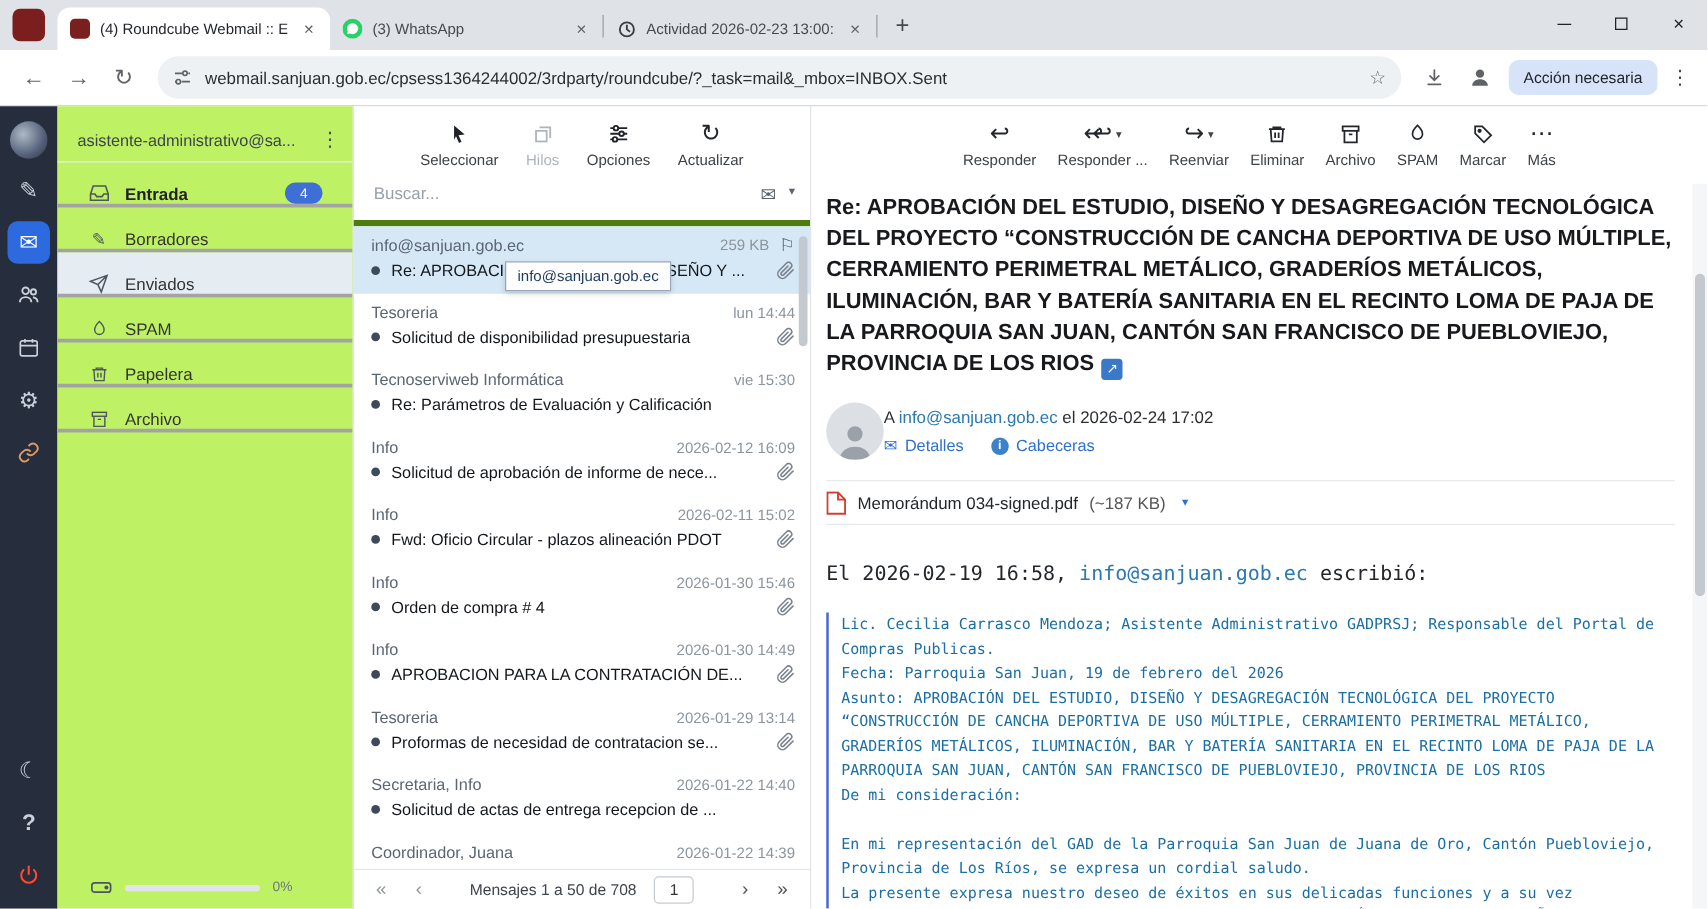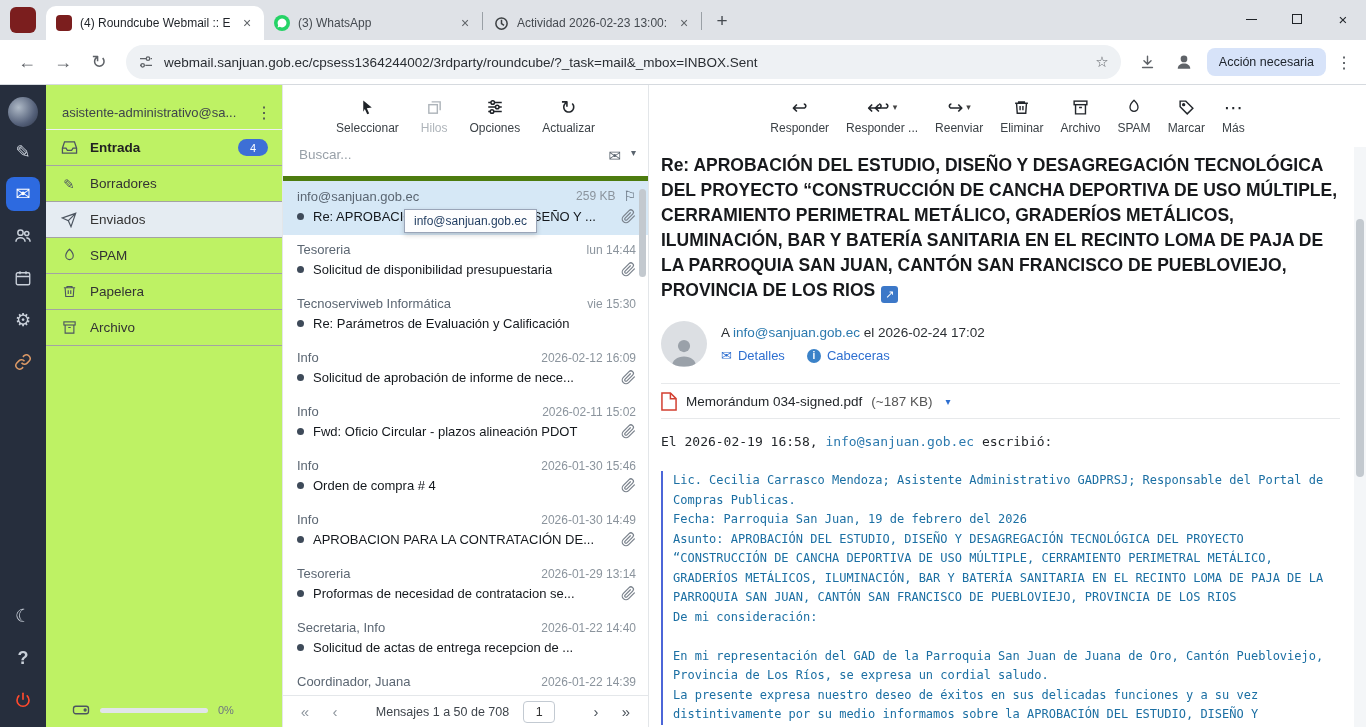--- a/index.html
+++ b/index.html
@@ -51,22 +51,22 @@
   .rbtn.linkc{color:#dd9a66}
   .rbtn.power{color:#ff4a2d}
   .railspacer{flex:1}
 
   
   .folders{width:237px;border-right:1px solid #e3e6e9;display:flex;flex-direction:column;background:#bef264;flex:none}
   .acct{height:34px;margin-top:10px;display:flex;align-items:center;padding:0 6px 0 16px;
     font-size:13px;color:#3e444b}
   .acct .t{flex:1;white-space:nowrap;overflow:hidden}
   .flist{flex:1;border-top:1px solid #eef0f3;overflow:hidden}
-  .folder{height:36px;display:flex;align-items:center;gap:12px;padding:0 14px;
-    border-bottom:1px solid #a3a3a3;font-size:13.5px;color:#333}
+  .folder{height:36px;display:flex;align-items:flex-end;gap:12px;padding:0 24px;
+    border-bottom:3px solid #a3a3a3;font-size:13.5px;color:#333}
   .folder.sel{background:#e5ecf2}
   .folder.unread .fl{font-weight:700;color:#222}
   .fi{width:18px;display:flex;justify-content:center;color:#4c5560;flex:none}
   .badge{margin-left:auto;background:#3d6fd6;color:#fff;font-size:11px;min-width:30px;height:17px;
     border-radius:9px;display:flex;align-items:center;justify-content:center;padding:0 6px}
   .quota{height:34px;display:flex;align-items:center;gap:10px;padding:0 14px 0 26px;flex:none}
   .qbar{width:108px;height:5px;background:#e1e5e9;border-radius:3px}
   .qtext{font-size:11px;color:#6e7680}
 
   
@@ -104,34 +104,34 @@
     font-size:12.5px;color:#333;outline:none;font-family:"Liberation Sans",sans-serif}
 
   
   .view{flex:1;display:flex;flex-direction:column;position:relative;overflow:hidden;min-width:0}
   .vtb{height:62px;display:flex;justify-content:center;align-items:center;gap:17px;flex:none}
   .caret{font-size:9px;color:#444;margin-left:3px}
   .vbody{flex:1;padding:6px 26px 0 12px;overflow:hidden}
   .subject{font-size:17.5px;font-weight:700;color:#17191c;line-height:25px;max-width:702px}
   .extlink{display:inline-flex;width:17px;height:17px;background:#3c78c8;border-radius:3px;color:#fff;
     font-size:11px;align-items:center;justify-content:center;vertical-align:-2px;margin-left:6px;font-weight:400}
-  .senderrow{display:flex;gap:14px;margin-top:18px;align-items:center}
+  .senderrow{display:flex;margin-top:18px;align-items:center}
   .avatar{width:46px;height:46px;border-radius:50%;background:#dcdfe3;display:flex;
     align-items:flex-end;justify-content:center;overflow:hidden;flex:none}
   .sline1{font-size:13.5px;color:#2b2f33}
   .maillink{color:#2b79ae}
   .sline2{display:flex;gap:22px;margin-top:8px;font-size:13px;align-items:center}
   .hlink{color:#2e6fd0;display:flex;align-items:center;gap:6px}
   .infoi{width:14px;height:14px;border-radius:50%;background:#3b82c8;color:#fff;font-size:10px;
     font-weight:700;display:inline-flex;align-items:center;justify-content:center;font-style:normal}
   .attach{margin-top:16px;border-top:1px solid #e7e9eb;border-bottom:1px solid #e7e9eb;height:36px;
     display:flex;align-items:center;gap:9px;font-size:13.5px;color:#23272b}
   .asize{color:#555}
   .acaret{color:#2e6fd0;font-size:10px;margin-left:4px}
-  .quotehdr{margin-top:15px;font-family:"DejaVu Sans Mono",monospace;font-size:13px;color:#23272b}
+  .quotehdr{margin-top:29px;font-family:"DejaVu Sans Mono",monospace;font-size:16px;color:#23272b}
   .bq{margin-top:22px;border-left:2px solid #4c66d8;padding-left:10px;
     font-family:"DejaVu Sans Mono",monospace;font-size:12px;line-height:19.5px;color:#1b6fa3;
     white-space:pre-wrap}
   .vtrack{position:absolute;right:0;top:62px;bottom:0;width:12px;background:#f4f6f8}
   .vthumb{position:absolute;right:2px;top:72px;width:8px;height:258px;background:#c3c9cf;border-radius:4px}
 
   .tooltip{position:fixed;left:404px;top:209px;background:#fdfdfe;border:1px solid #9aa5b8;
     box-shadow:0 2px 5px rgba(0,0,0,.18);padding:4px 9px;font-size:12px;color:#1e3a5f;z-index:50}
 </style>
 </head>

